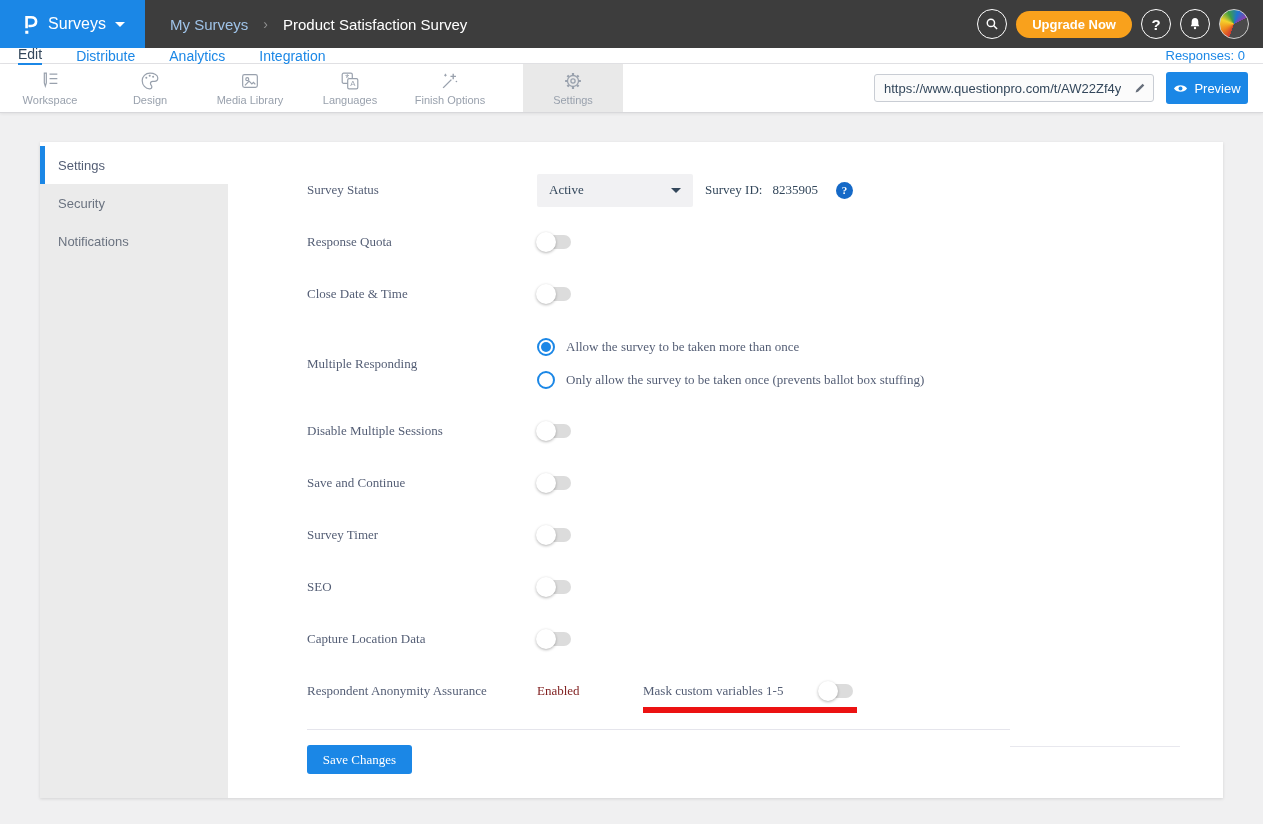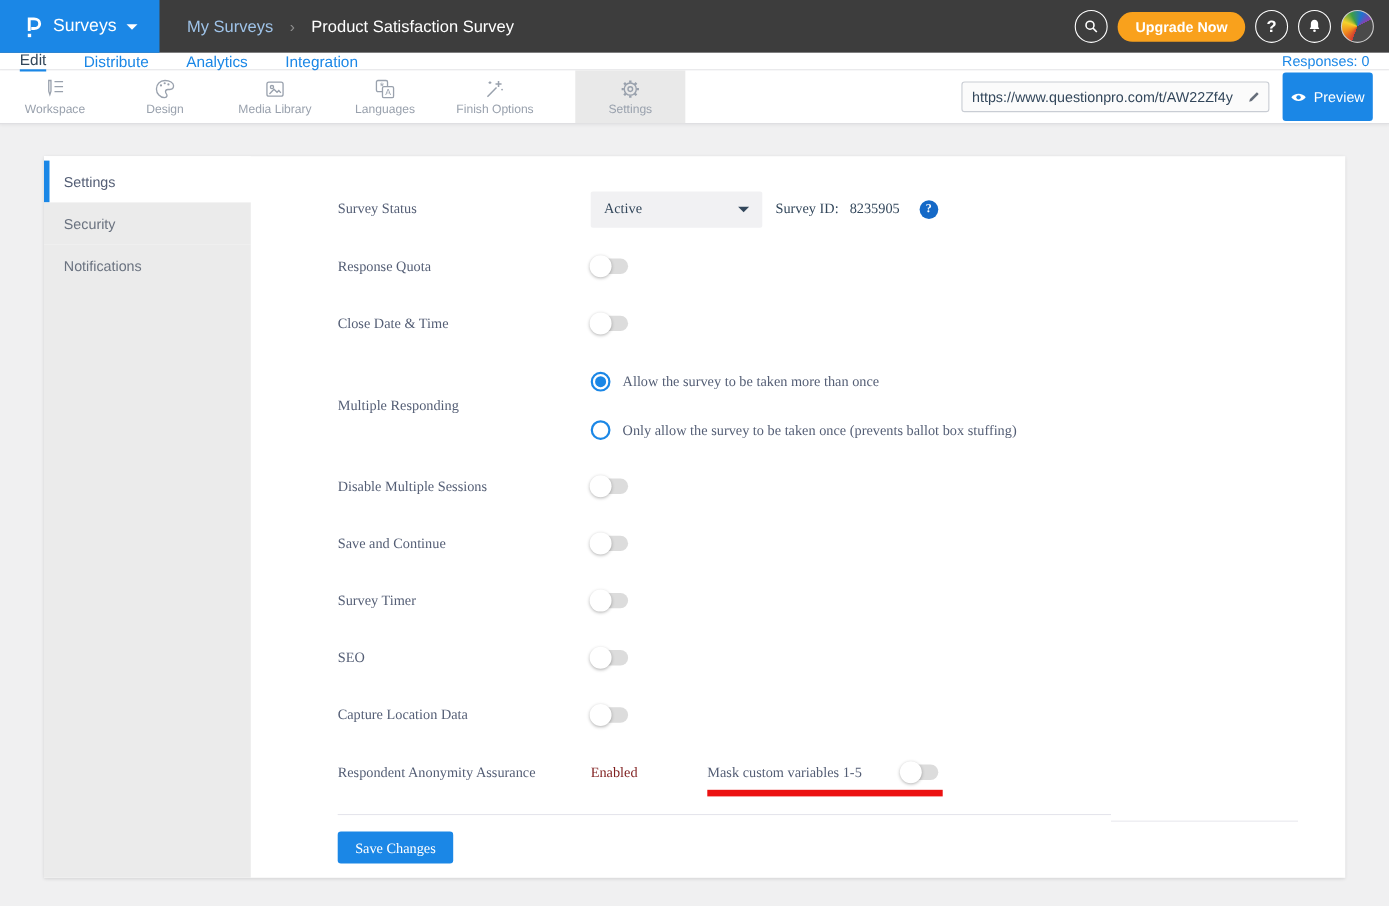--- a/index.html
+++ b/index.html
@@ -30,21 +30,21 @@
 
   
   .toolbar { height: 49px; background: #fff; display: flex; border-bottom: 1px solid #D8D8DB; box-shadow: 0 1px 3px rgba(0,0,0,0.07); }
   .tool-tab { width: 100px; display: flex; flex-direction: column; align-items: center; justify-content: center; gap: 2px; color: #99A1AD; font-size: 11px; cursor: pointer; }
   .tool-tab svg { width: 22px; height: 22px; }
   .tool-tab.active { background: #E9E9E9; margin-left: 23px; }
   .toolbar-right { margin-left: auto; display: flex; align-items: center; gap: 12px; padding-right: 15px; }
   .url-box { width: 280px; height: 28px; border: 1px solid #C9CDD4; border-radius: 3px; display: flex; align-items: center; background: #FBFBFB; }
   .url-input { flex: 1; min-width: 0; border: none; background: transparent; padding: 0 6px 0 9px; font-size: 13px; color: #33475B; outline: none; font-family: inherit; }
   .url-edit { width: 26px; height: 100%; display: flex; align-items: center; justify-content: center; cursor: pointer; }
-  .preview-btn { width: 82px; height: 44px; background: #1B87E6; border: none; border-radius: 3px; color: #fff; font-size: 13px; font-family: inherit; display: flex; align-items: center; justify-content: center; gap: 6px; cursor: pointer; }
+  .preview-btn { width: 82px; height: 32px; background: #1B87E6; border: none; border-radius: 3px; color: #fff; font-size: 13px; font-family: inherit; display: flex; align-items: center; justify-content: center; gap: 6px; cursor: pointer; }
 
   
   .page { padding-top: 29px; }
   .card { position: relative; margin-left: 40px; width: 1183px; height: 656px; background: #fff; box-shadow: 0 1px 3px rgba(0,0,0,0.12); display: flex; }
 
   .sidebar { width: 188px; flex-shrink: 0; display: flex; flex-direction: column; background: #fff; }
   .side-item { height: 38px; display: flex; align-items: center; padding-left: 18px; font-size: 13px; color: #6B7380; background: #EBEBEB; cursor: pointer; }
   .side-item.active { background: #fff; border-left: 5px solid #1B87E6; padding-left: 13px; color: #545E75; margin-top: 4px; }
   .side-filler { flex: 1; background: #EBEBEB; }
 
@@ -55,21 +55,21 @@
   .dropdown { width: 156px; height: 33px; background: #F1F1F3; border-radius: 2px; display: flex; align-items: center; padding: 0 12px; font-size: 13px; color: #33475B; cursor: pointer; }
   .caret-down-dark { margin-left: auto; width: 0; height: 0; border-left: 5px solid transparent; border-right: 5px solid transparent; border-top: 5px solid #33475B; }
   .sid-label { margin-left: 12px; font-size: 13px; color: #33475B; }
   .sid-value { margin-left: 10px; font-size: 13px; color: #33475B; }
   .help-circle { margin-left: 18px; width: 17px; height: 17px; border-radius: 50%; background: #1569C7; color: #fff; font-size: 11px; font-weight: bold; display: flex; align-items: center; justify-content: center; cursor: pointer; }
 
   .toggle { width: 34px; height: 14px; border-radius: 7px; background: #DCDCDC; position: relative; cursor: pointer; flex-shrink: 0; }
   .knob { position: absolute; left: -1px; top: -3px; width: 20px; height: 20px; border-radius: 50%; background: #FFF; box-shadow: 0 1px 3px rgba(0,0,0,0.3); }
 
   .mr-row { display: flex; align-items: center; margin-top: 28px; margin-bottom: 26px; }
-  .mr-options { display: flex; flex-direction: column; gap: 26px; }
+  .mr-options { display: flex; flex-direction: column; gap: 15px; }
   .radio-option { display: flex; align-items: center; gap: 11px; font-size: 13px; color: #545E75; cursor: pointer; }
   .radio { width: 18px; height: 18px; border: 2px solid #1B87E6; border-radius: 50%; position: relative; flex-shrink: 0; }
   .radio.checked::after { content: ''; position: absolute; top: 2px; left: 2px; right: 2px; bottom: 2px; background: #1B87E6; border-radius: 50%; }
 
   .anon-status { width: 106px; font-size: 13px; color: #7f1d1d; flex-shrink: 0; }
   .mask-wrap { display: flex; align-items: center; gap: 12px; position: relative; }
   .mask-label { font-size: 13px; color: #545E75; width: 164px; }
   .mask-wrap::after { content: ''; position: absolute; left: 0; top: calc(100% + 8px); width: 214px; height: 6px; background: #EC1212; }
 
   .divider { margin-top: 22px; width: 703px; border-top: 1px solid #E5E5EC; }

